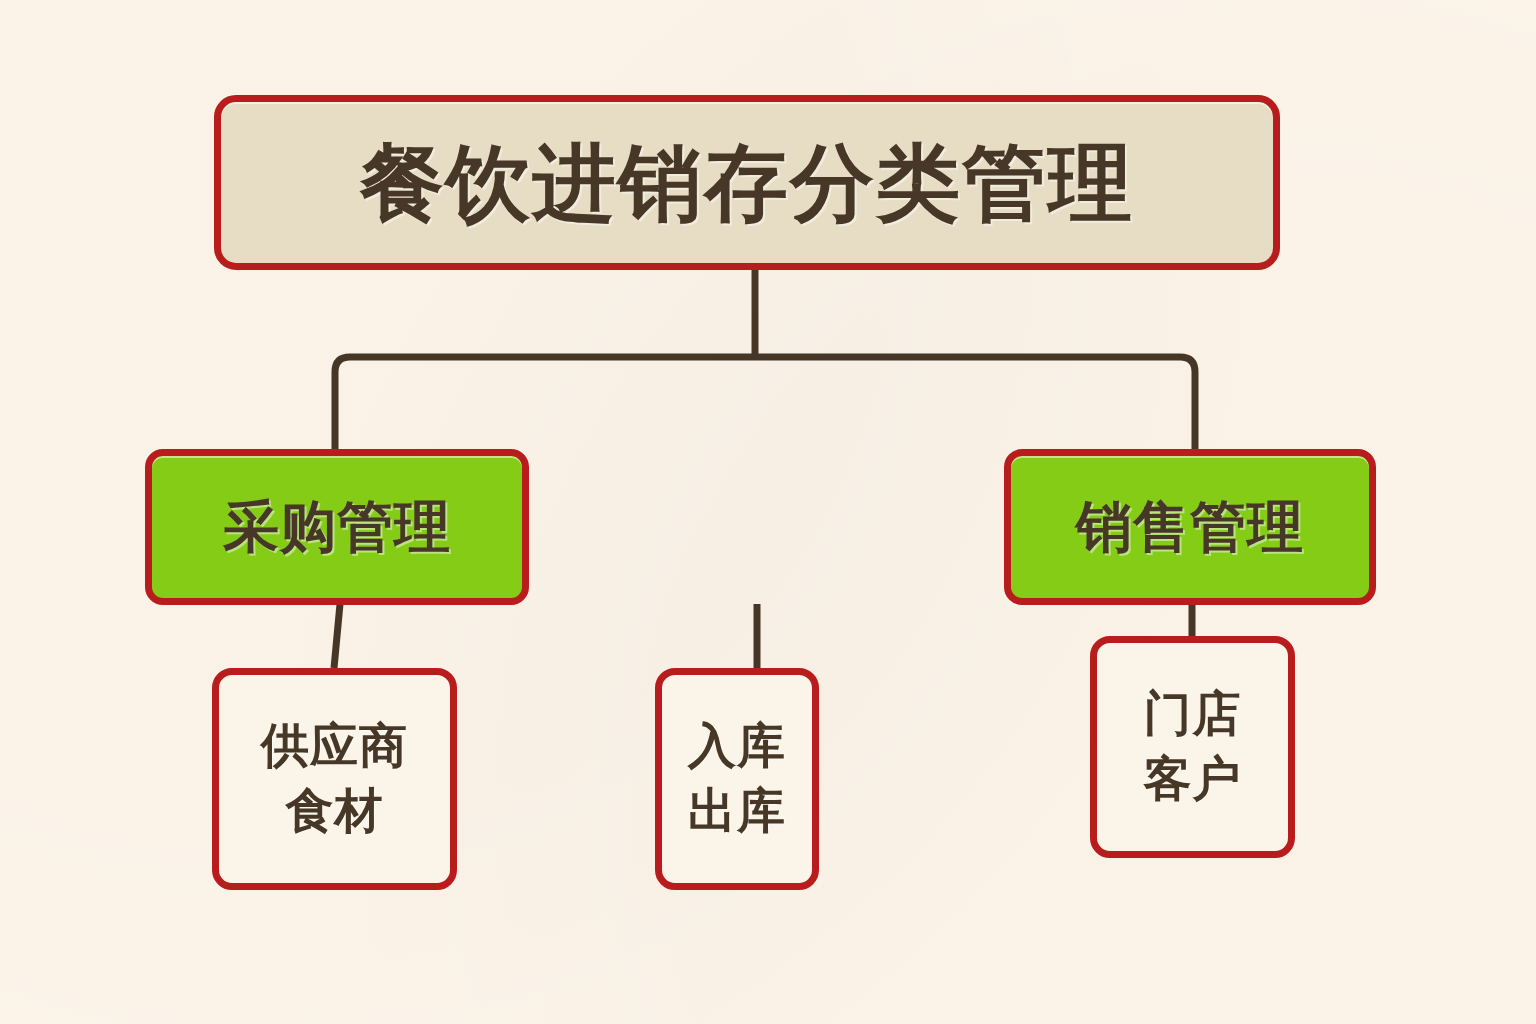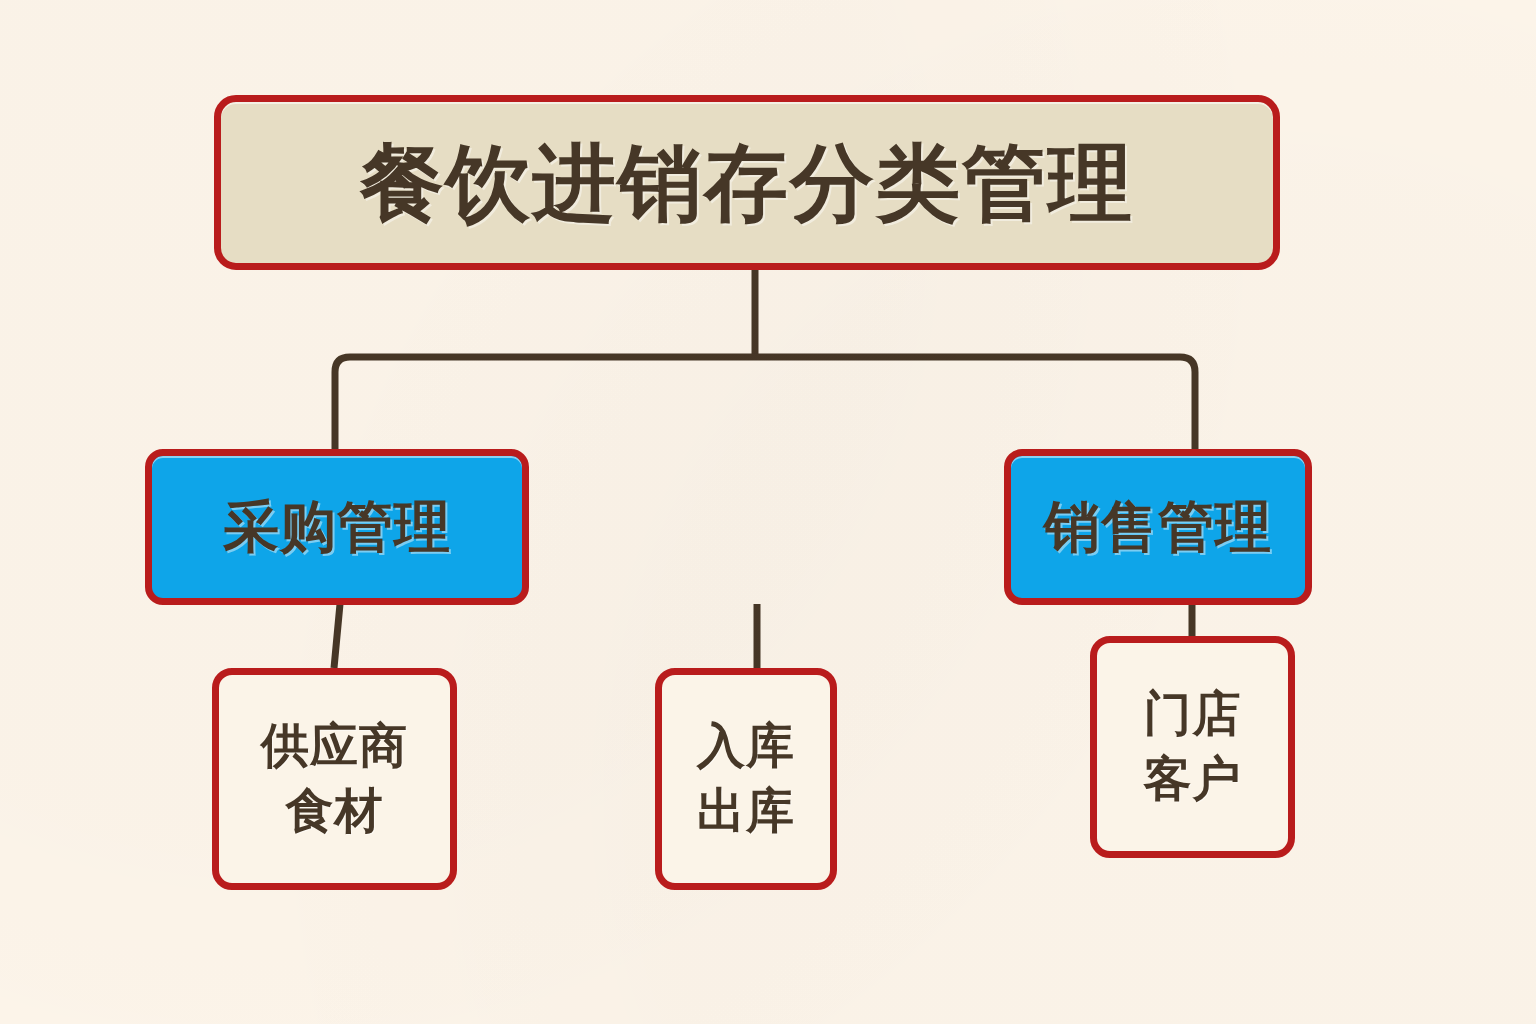--- a/index.html
+++ b/index.html
@@ -52,21 +52,21 @@
     box-shadow: 0 2px 0 rgba(255,255,255,0.55) inset;
   }
   .node-title .node-label {
     font-size: 84px;
     font-weight: 700;
     letter-spacing: 2px;
     line-height: 1;
     text-shadow: 2px 2px 0 rgba(255,255,255,0.45);
   }
   .node-branch {
-    background: #0ea5e9;
+    background: #84cc16;
     border-radius: 18px;
     box-shadow: 0 2px 0 rgba(255,255,255,0.5) inset;
   }
   .node-branch .node-label {
     font-size: 56px;
     font-weight: 700;
     letter-spacing: 1px;
     line-height: 1;
     text-shadow: 2px 2px 0 rgba(255,255,255,0.45);
   }
@@ -105,32 +105,32 @@
 
   <div class="node node-title" style="left:214px; top:95px; width:1066px; height:175px;">
     <span class="node-label">餐饮进销存分类管理</span>
   </div>
 
   <div class="node node-branch" style="left:145px; top:449px; width:384px; height:156px;">
     <span class="node-label">采购管理</span>
   </div>
 
 
-  <div class="node node-branch" style="left:1004px; top:449px; width:308px; height:156px;">
+  <div class="node node-branch" style="left:1004px; top:449px; width:372px; height:156px;">
     <span class="node-label">销售管理</span>
   </div>
 
   <div class="node node-leaf" style="left:212px; top:668px; width:245px; height:222px;">
     <span class="node-label">
       <span class="leaf-line" style="display:block;">供应商</span>
       <span class="leaf-line" style="display:block;">食材</span>
     </span>
   </div>
 
-  <div class="node node-leaf" style="left:655px; top:668px; width:182px; height:222px;">
+  <div class="node node-leaf" style="left:655px; top:668px; width:164px; height:222px;">
     <span class="node-label">
       <span class="leaf-line" style="display:block;">入库</span>
       <span class="leaf-line" style="display:block;">出库</span>
     </span>
   </div>
 
   <div class="node node-leaf" style="left:1090px; top:636px; width:205px; height:222px;">
     <span class="node-label">
       <span class="leaf-line" style="display:block;">门店</span>
       <span class="leaf-line" style="display:block;">客户</span>

